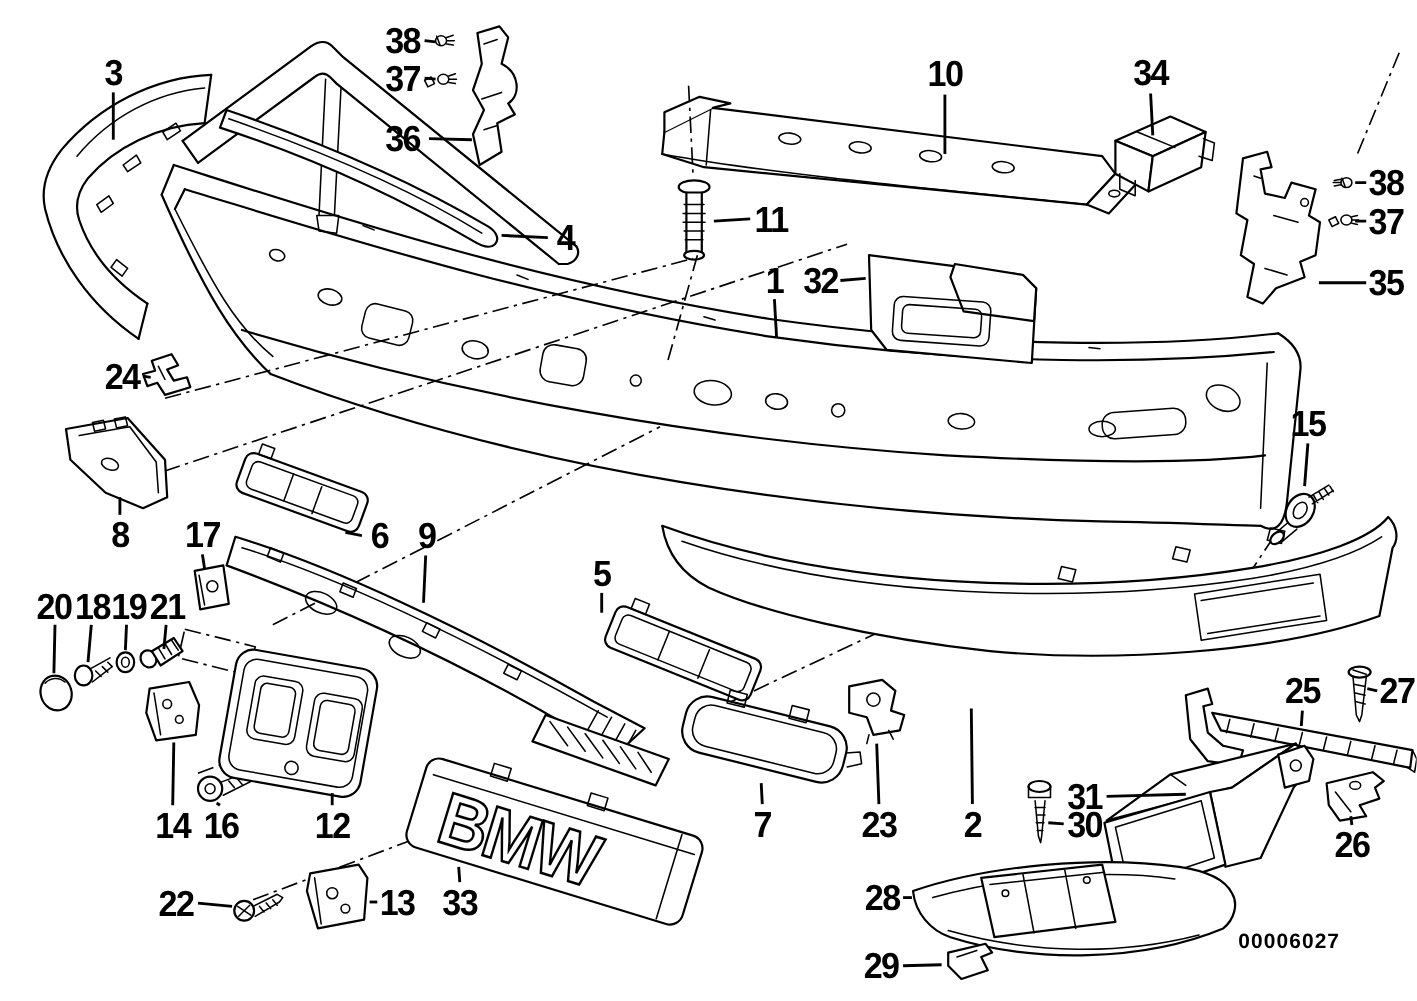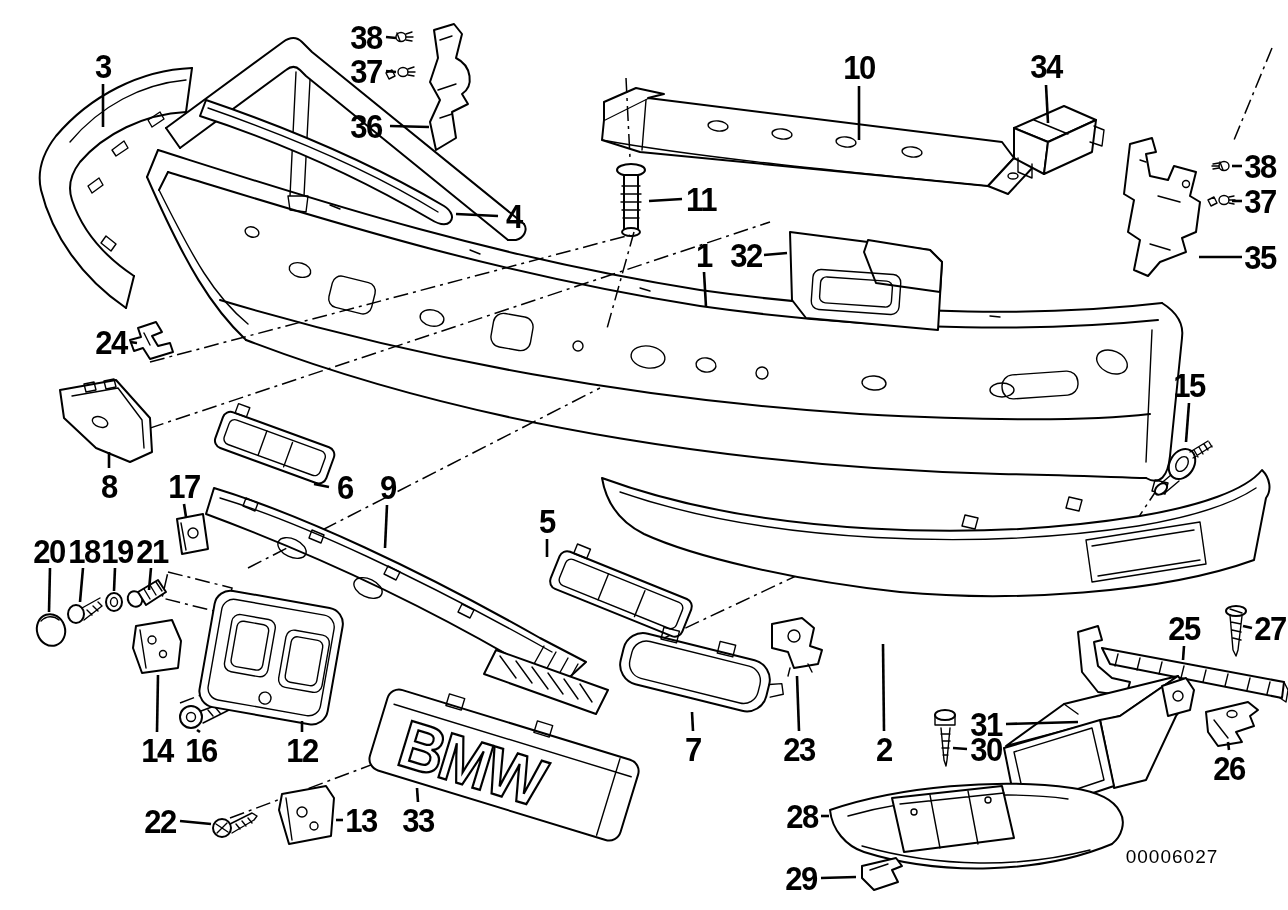--- a/index.html
+++ b/index.html
@@ -5,21 +5,21 @@
   html,body{margin:0;padding:0;background:#fff;}
   #stage{position:relative;width:1288px;height:910px;background:#fff;overflow:hidden;
          font-family:"Liberation Sans",sans-serif;}
   #artwork,#leader-svg{position:absolute;left:0;top:0;}
   #leader-svg{z-index:3;}
   #callout-layer{position:absolute;left:0;top:0;width:1288px;height:910px;z-index:4;}
   .callout{position:absolute;transform:translate(-50%,-50%) scaleX(.94);
            font-weight:bold;font-size:33px;letter-spacing:-1.5px;color:#000;
            white-space:nowrap;line-height:1;cursor:pointer;}
   .figure-code{position:absolute;left:1172px;top:857px;transform:translate(-50%,-50%);
-           font-size:19px;letter-spacing:1px;color:#000;font-weight:400;}
+           font-size:19px;letter-spacing:1px;color:#000;font-weight:700;}
   
   svg .ln{stroke:#000;fill:none;stroke-width:2;stroke-linecap:round;stroke-linejoin:round;}
   svg .w{stroke:#000;fill:#fff;stroke-width:2;stroke-linecap:round;stroke-linejoin:round;}
   svg .d1{stroke:#000;fill:none;stroke-width:1.4;stroke-linecap:round;stroke-linejoin:round;}
   svg .dash{stroke:#000;fill:none;stroke-width:1.5;stroke-dasharray:15 5 3 5;}
   svg .leader{stroke:#000;stroke-width:2.6;}
   svg text.bmw{font-family:"Liberation Sans",sans-serif;font-weight:bold;
            fill:#fff;stroke:#000;stroke-width:2.2;letter-spacing:-3px;}
 </style>
 </head>

